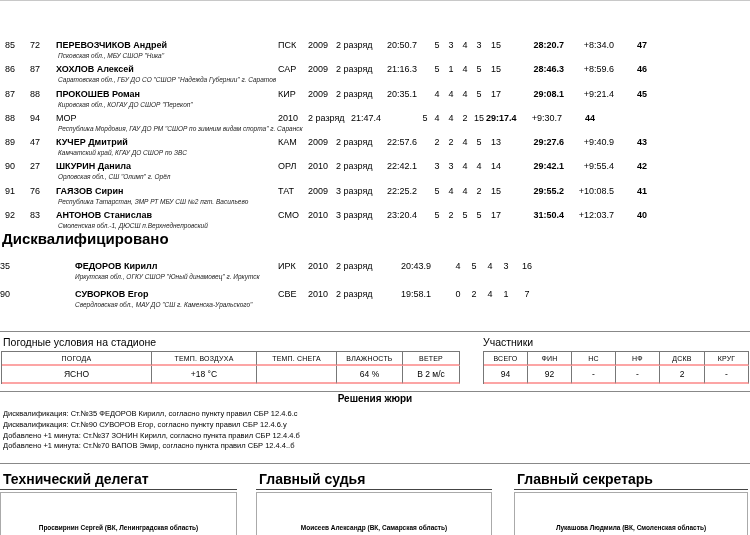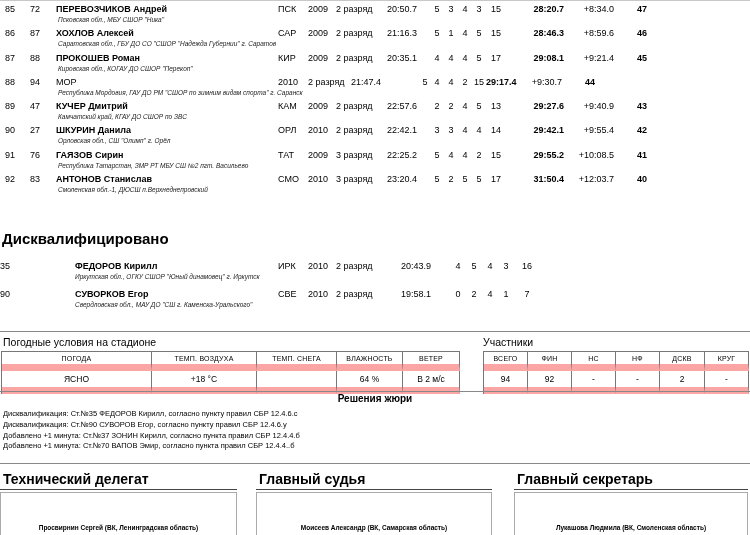--- a/index.html
+++ b/index.html
@@ -20,21 +20,21 @@
   .rank{padding-left:5px;}
   .bib{padding-left:4px;}
   .name{font-weight:bold;}
   .reg{}
   .year{}
   .cls{}
   .time1{text-align:right;padding-right:3px;}
   .s{text-align:center;}
   .tot{text-align:center;}
   .fin{font-weight:bold;text-align:right;padding-right:2px;}
-  .diff{text-align:right;padding-right:4px;}
+  .diff{text-align:right;padding-right:4px;margin-top:36px;}
   .pts{font-weight:bold;padding-left:19px;}
   .club{
     margin-left:58px;font-size:6.5px;font-style:italic;line-height:9px;color:#222;
     white-space:nowrap;overflow:hidden;
   }
   
   .dsq-title{position:absolute;top:229px;left:2px;font-size:15px;font-weight:bold;}
   .dsq-rows{position:absolute;top:260px;left:0;width:750px;}
   .drow{height:28px;}
   .dline1{
@@ -50,21 +50,21 @@
   .dclub{margin-left:75px;font-size:6.5px;font-style:italic;line-height:9px;color:#222;white-space:nowrap;}
   
   .hr{position:absolute;left:0;width:750px;height:0;border-top:1px solid #888;}
   
   .sec-title{position:absolute;font-size:10.5px;font-weight:normal;}
   .itable{position:absolute;border:1px solid #777;border-bottom:none;border-right:none;box-sizing:border-box;}
   .trow{display:grid;}
   .wcols{grid-template-columns:150px 105px 80px 66px 57px;}
   .pcols{grid-template-columns:44px 44px 44px 44px 45px 44px;}
   .cell{
-    border-right:1px solid #777;border-bottom:7px solid #fca5a5;
+    border-right:1px solid #777;border-bottom:2px solid #fca5a5;
     text-align:center;white-space:nowrap;overflow:hidden;box-sizing:border-box;
   }
   .hcell{font-size:7px;padding:3px 1px 2px;letter-spacing:0.2px;}
   .vcell{font-size:8.5px;padding:3px 1px 3px;}
   
   .jury-title{position:absolute;top:392px;left:0;width:750px;text-align:center;font-size:10px;font-weight:bold;}
   .jury-lines{position:absolute;top:408px;left:3px;font-size:7.5px;line-height:10.8px;}
   
   .off{position:absolute;top:470px;}
   .off-title{font-size:14px;font-weight:bold;padding:0 0 2px 3px;border-bottom:1px solid #444;}

